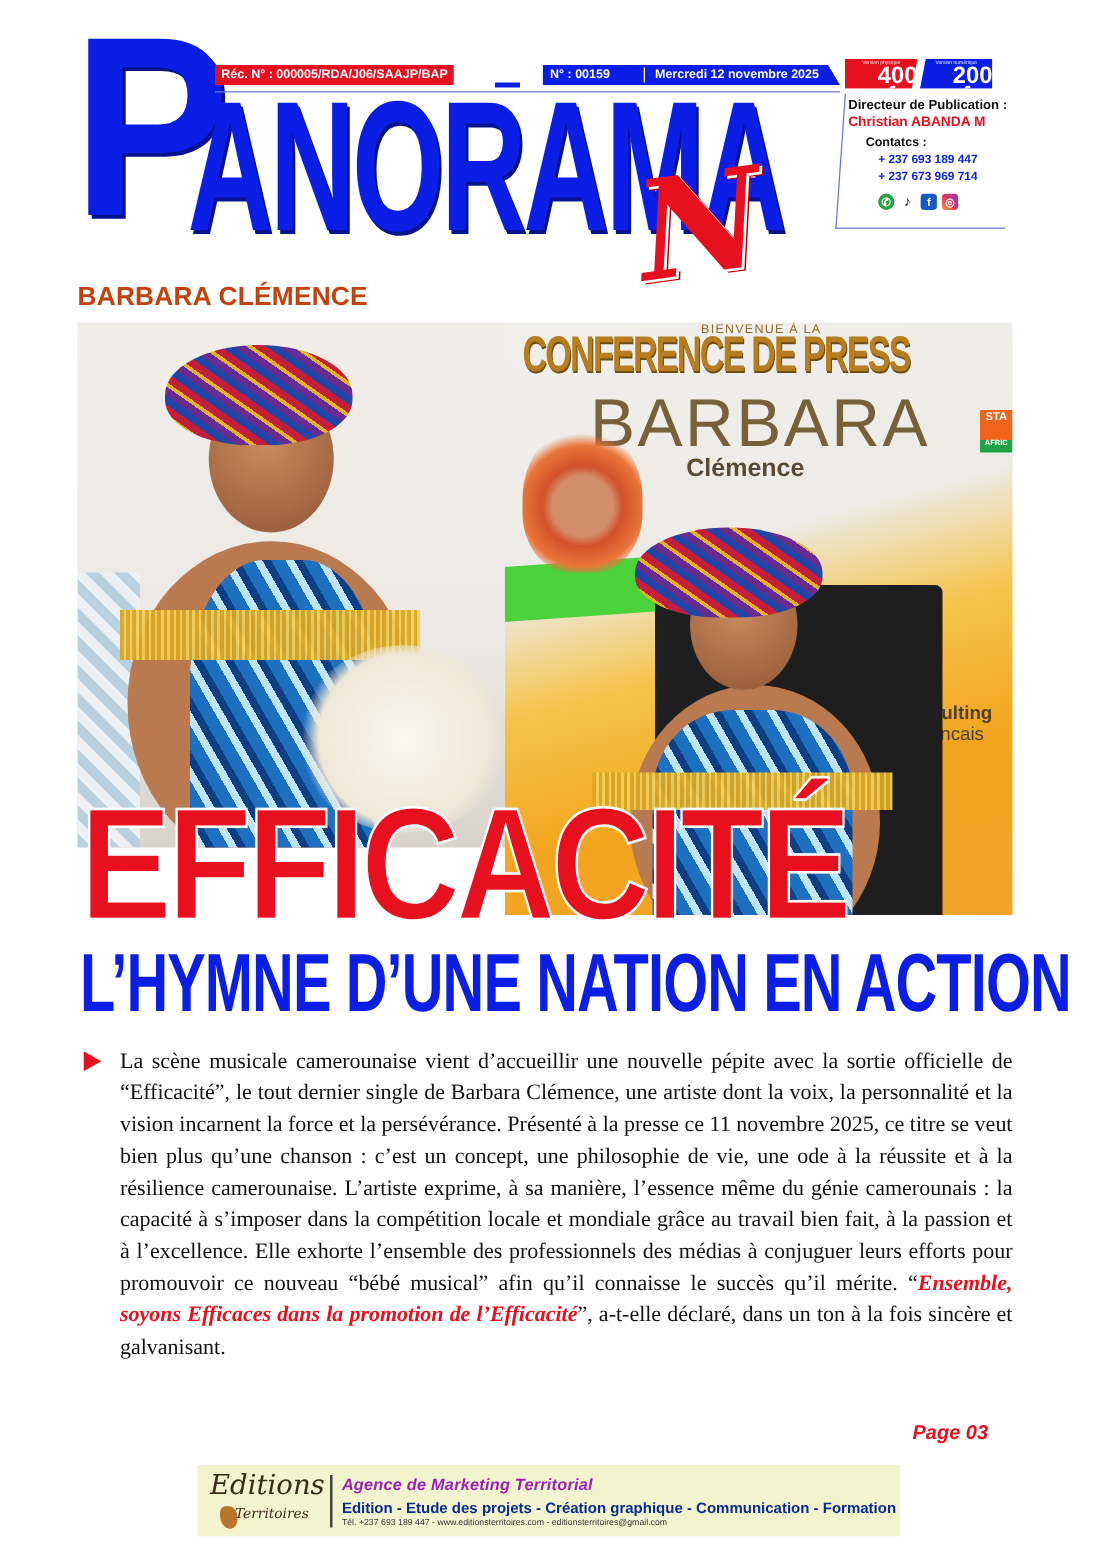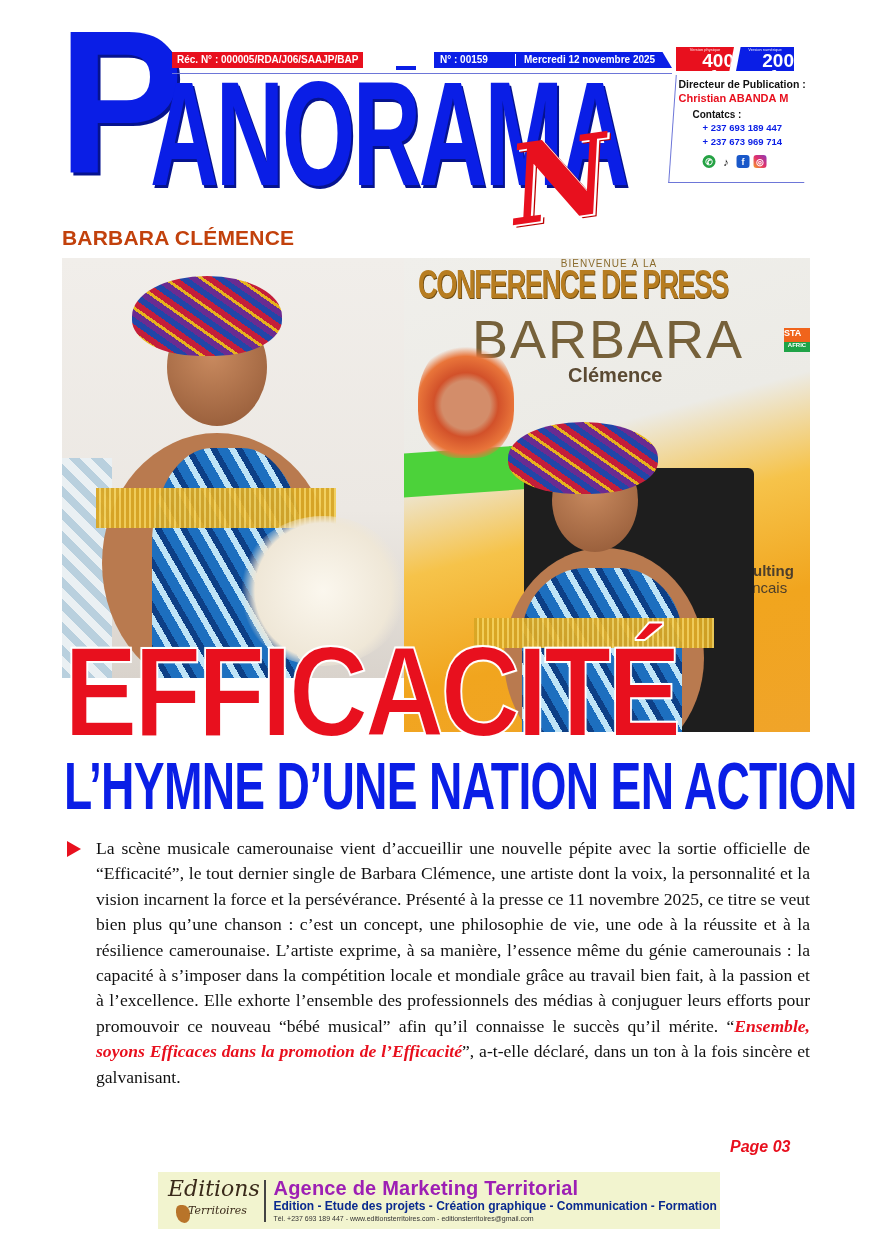--- a/index.html
+++ b/index.html
@@ -123,24 +123,24 @@
     position: absolute; left: 14px; top: 4px; white-space: nowrap;
     font-family: "Liberation Sans", sans-serif; font-weight: 700; font-size: 40px; letter-spacing: -2px;
     color: #b77d21; transform: scaleX(0.68); transform-origin: left top;
     text-shadow: 1px 1px 0 #6d4b13;
   }
   .banner-name {
     position: absolute; left: 68px; top: 50px; font-size: 54px; letter-spacing: 2px;
     color: #76613a; font-weight: 400; white-space: nowrap;
   }
   .banner-sub {
-    position: absolute; left: 164px; top: 106px; font-size: 20px; color: #5b4a33; font-weight: 700;
+    position: absolute; left: 145px; top: 106px; font-size: 20px; color: #5b4a33; font-weight: 700;
   }
   .banner-logo { position: absolute; right: 0; top: 70px; width: 26px; height: 32px; }
-  .banner-logo .t1 { background: #f0641c; color: #fff; font-size: 9px; font-weight: 700; height: 14px; text-align: left; }
+  .banner-logo .t1 { background: #f0641c; color: #fff; font-size: 9px; font-weight: 700; height: 24px; text-align: center; }
   .banner-logo .t2 { background: #1fa347; color: #fff; font-size: 6px; font-weight: 700; height: 10px; text-align: center; }
   .banner-sponsor { position: absolute; left: 314px; top: 270px; font-size: 15px; font-weight: 700; color: #4c3e2b; line-height: 17px; }
   .poster-face { position: absolute; left: 14px; top: 82px; width: 96px; height: 118px; border-radius: 50% 50% 40% 40%;
     background: radial-gradient(circle at 50% 55%,#d38d6a 0 30%,#d2512a 40%,#e9753a 60%,rgba(233,117,58,0) 72%); }
   .green-swath { position: absolute; left: 0; top: 190px; width: 160px; height: 44px; background: #4cd23a; transform: skewY(-4deg); }
 
   
   .headline-main {
     position: absolute; left: 64px; top: 636px; width: 700px;
     font-family: "Liberation Sans", sans-serif; font-weight: 700;
@@ -177,21 +177,21 @@
   .ad {
     position: absolute; left: 158px; top: 1172px; width: 562px; height: 57px;
     background: #f2f4cf; display: flex; align-items: center;
   }
   .ad-logo { width: 106px; height: 57px; position: relative; }
   .ad-logo .e1 { position: absolute; left: 10px; top: 4px; font-family: "DejaVu Serif", serif; font-style: italic; font-size: 22px; color: #3a2a1a; }
   .ad-logo .e2 { position: absolute; left: 30px; top: 32px; font-family: "DejaVu Serif", serif; font-style: italic; font-size: 11px; color: #3a2a1a; }
   .ad-logo .map { position: absolute; left: 18px; top: 33px; width: 14px; height: 18px; background: #b8742a; border-radius: 30% 50% 40% 60%; }
   .ad-sep { width: 1.5px; height: 42px; background: #444; margin-right: 8px; }
   .ad-text { flex: 1; }
-  .ad-title { font-size: 20px; font-weight: 700; color: #9d1fb4; line-height: 22px; letter-spacing: 0.2px; }
+  .ad-title { font-size: 13px; font-weight: 700; color: #9d1fb4; line-height: 22px; letter-spacing: 0.2px; font-style: italic; }
   .ad-services { font-size: 12px; font-weight: 700; color: #0a2a8f; line-height: 14px; }
   .ad-contact { font-size: 7px; color: #333; line-height: 12px; }
 </style>
 </head>
 <body>
 
 <div class="masthead-title">
   <span class="mh-P">P</span>
   <span class="mh-rest">ANORAMA</span>
 </div>

